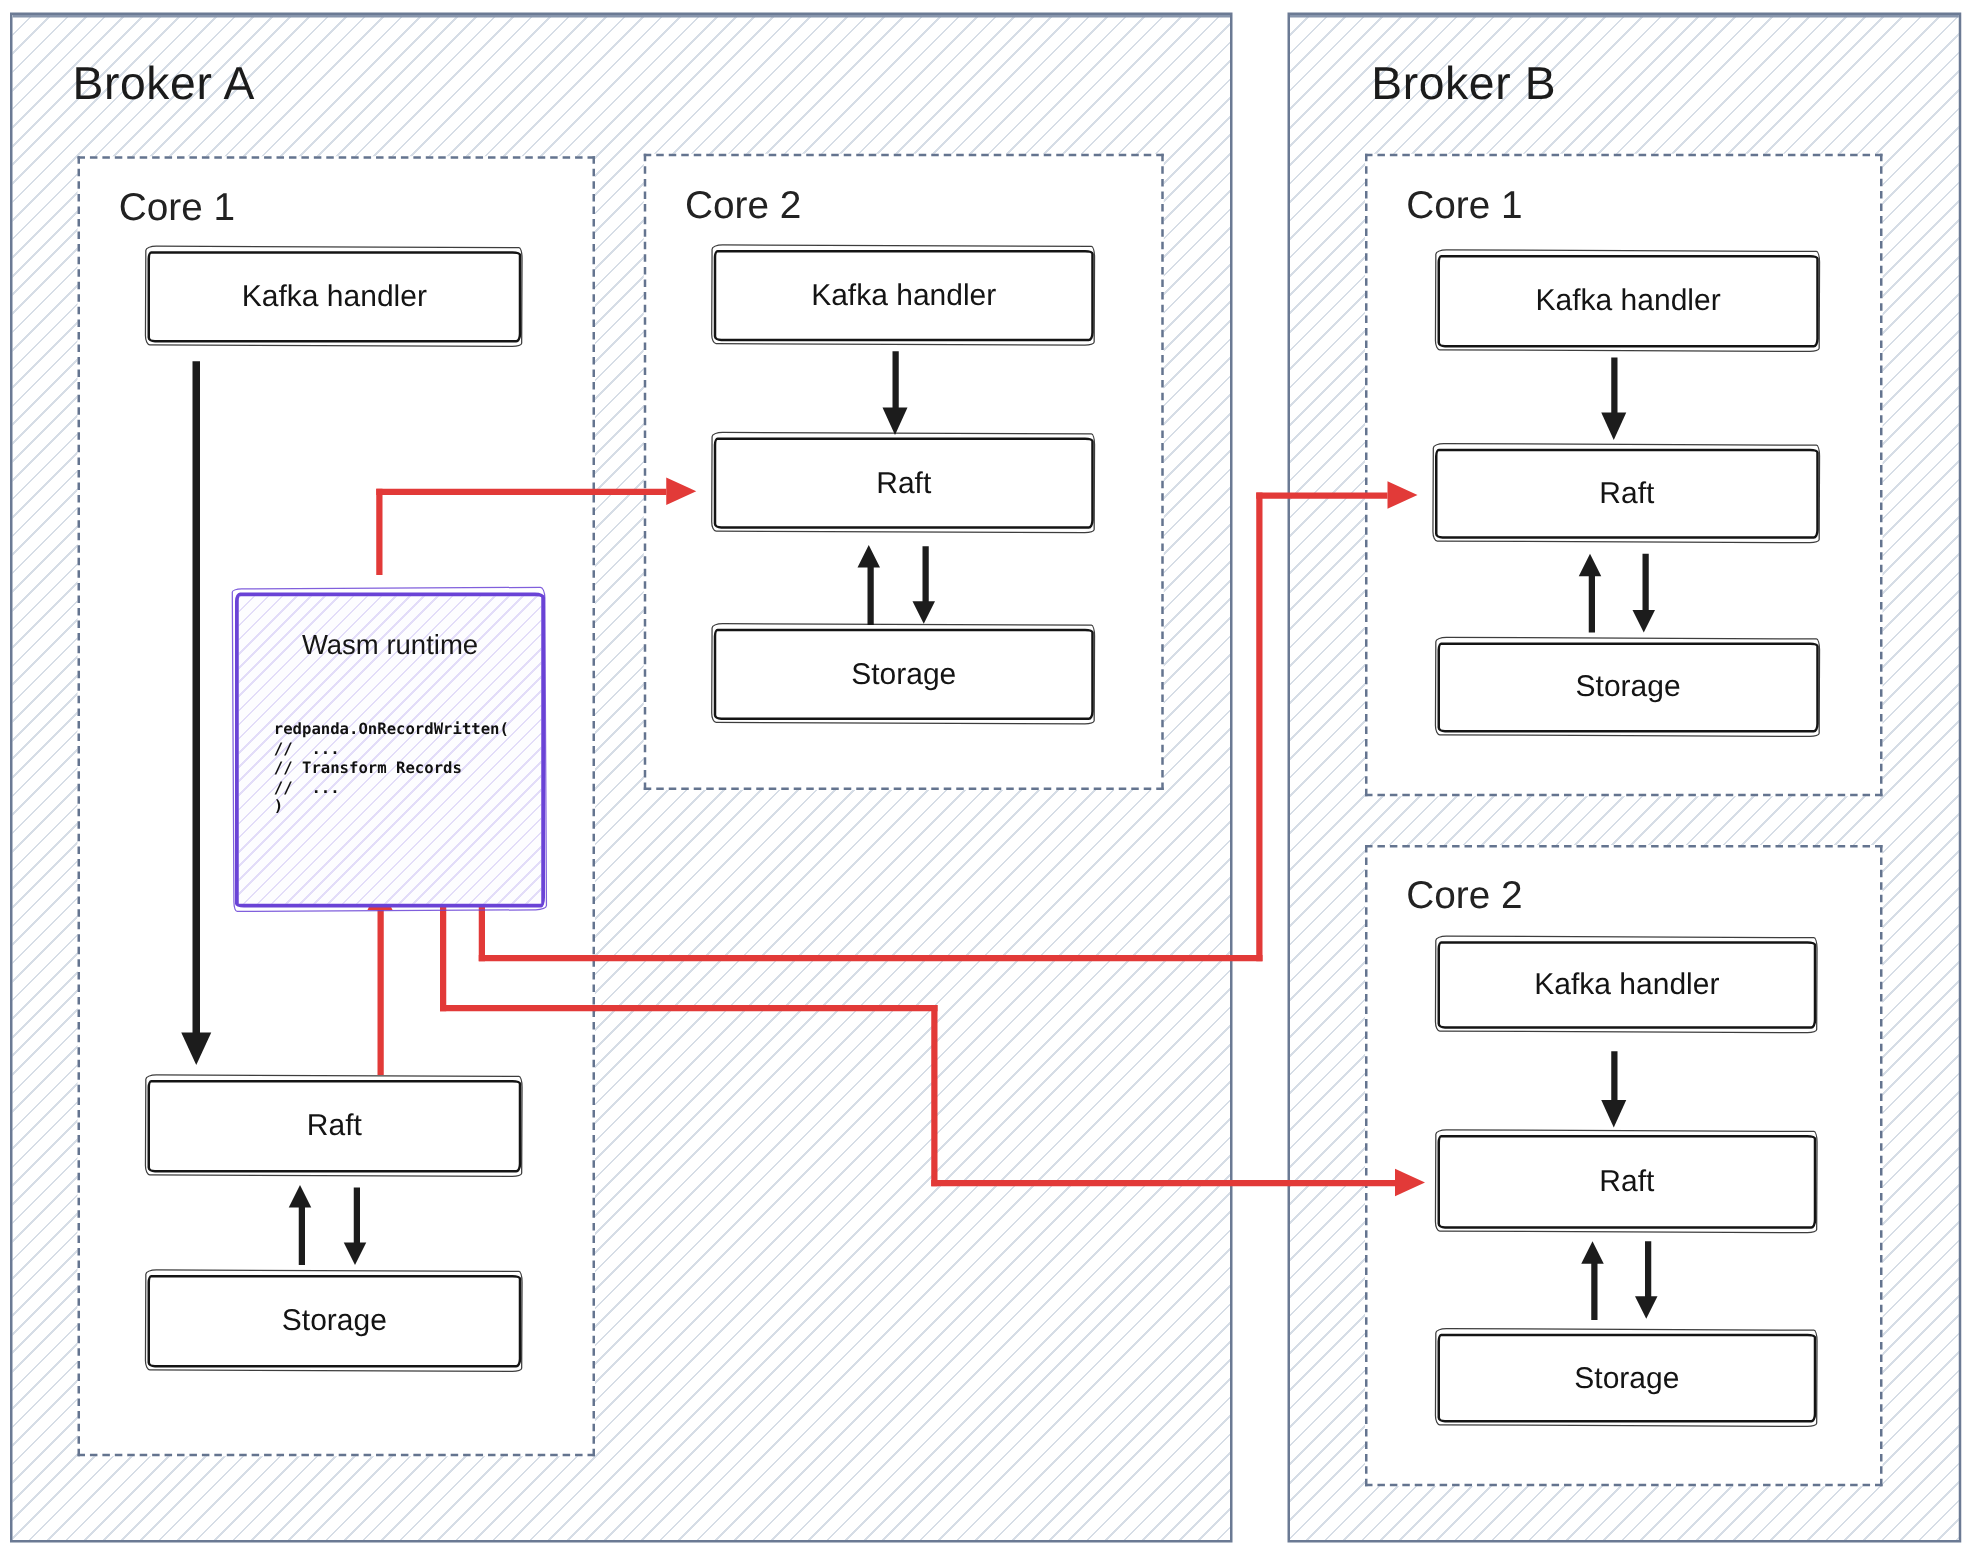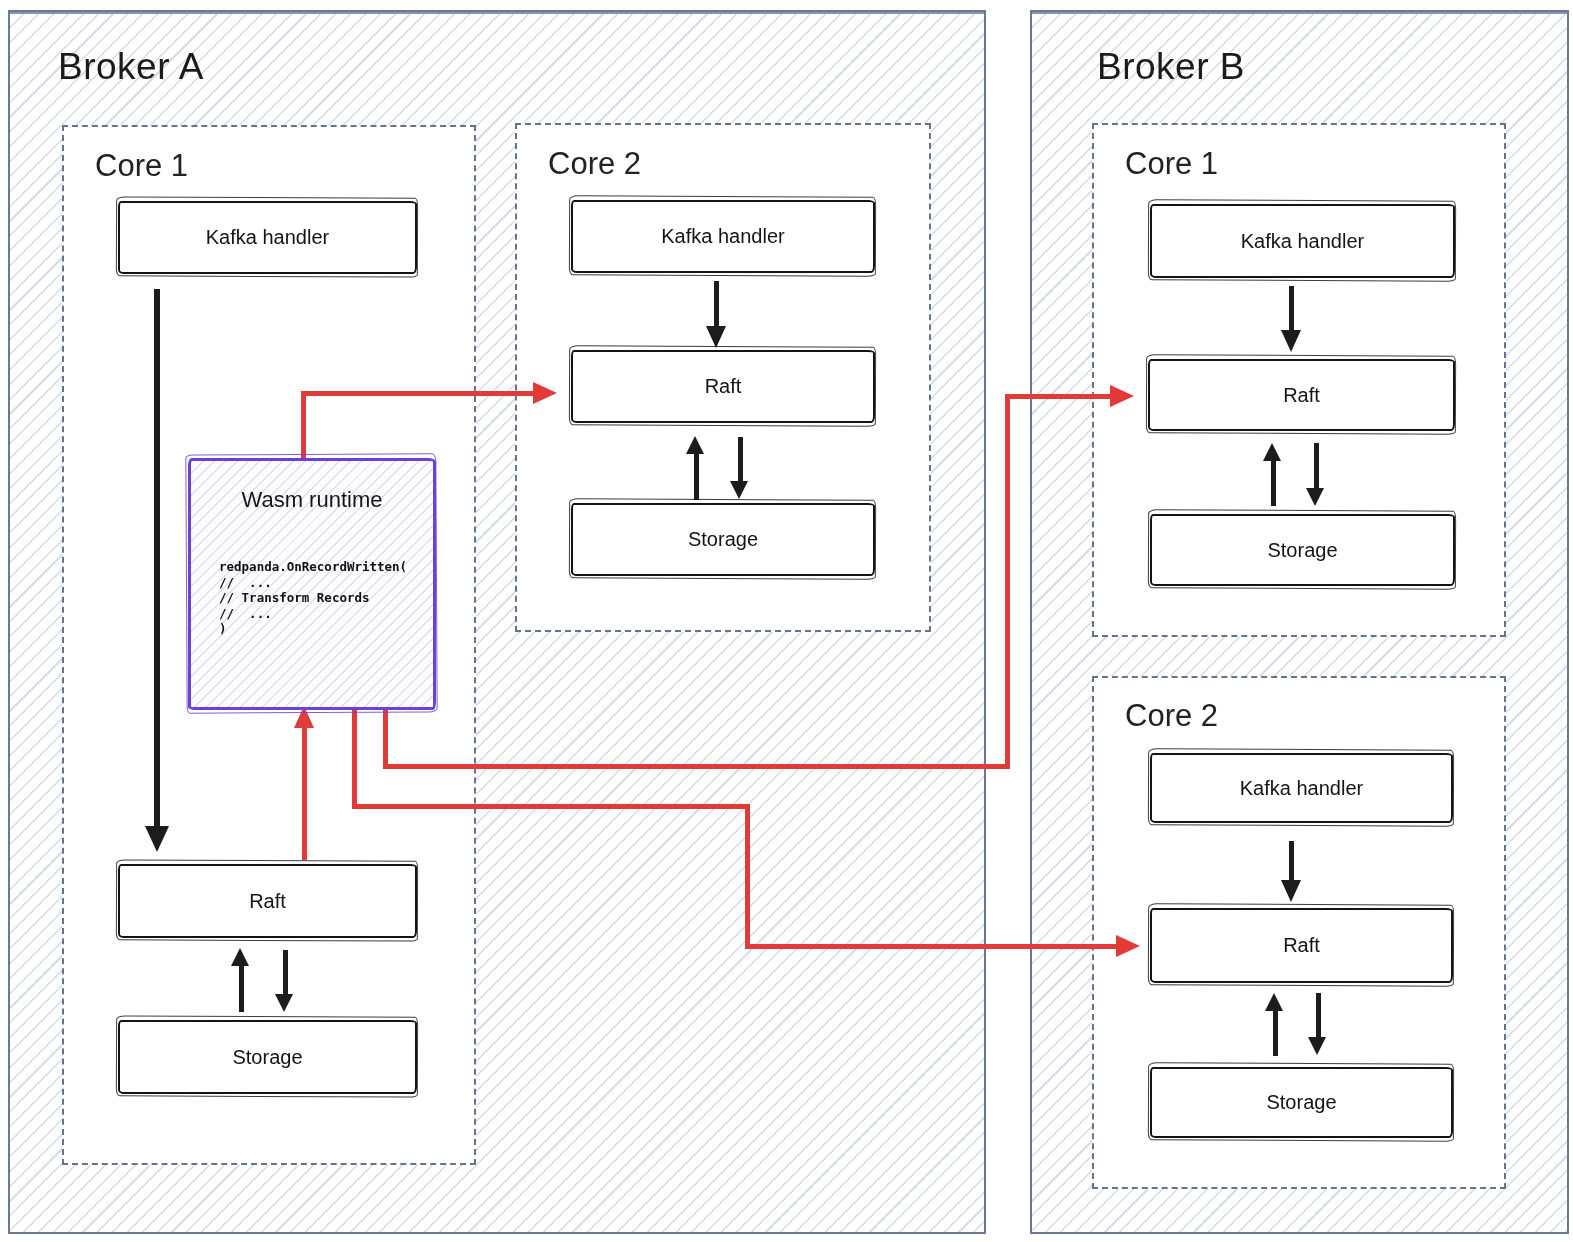--- a/index.html
+++ b/index.html
@@ -40,28 +40,29 @@
     display:flex;align-items:center;justify-content:center;
     z-index:4;
   }
   .node::after{
     content:"";position:absolute;inset:-6px -3px -5px -4px;
     border:1.7px solid rgba(18,18,18,.82);
     border-radius:9px 3px 8px 4px / 4px 9px 3px 8px;
     transform:rotate(.25deg);
     pointer-events:none;
   }
-  .node-label{font-size:20px;color:#141414;}
+  .node-label{font-size:24px;color:#141414;}
   .wasm{
     position:absolute;
     border:3px solid var(--purple);
     background-color:#fdfdff;
     background-image:repeating-linear-gradient(135deg, rgba(122,92,224,.20) 0px, rgba(122,92,224,.20) 1.4px, transparent 1.4px, transparent 8px);
     border-radius:4px 8px 3px 7px / 7px 4px 8px 3px;
     z-index:4;
+    margin-top:16px;
   }
   .wasm::after{
     content:"";position:absolute;inset:-7px -4px -6px -5px;
     border:1.7px solid rgba(106,67,214,.85);
     border-radius:8px 4px 9px 3px / 3px 9px 4px 8px;
     transform:rotate(-.3deg);
     pointer-events:none;
   }
   .wasm-title{
     position:absolute;top:26px;left:0;right:0;text-align:center;

